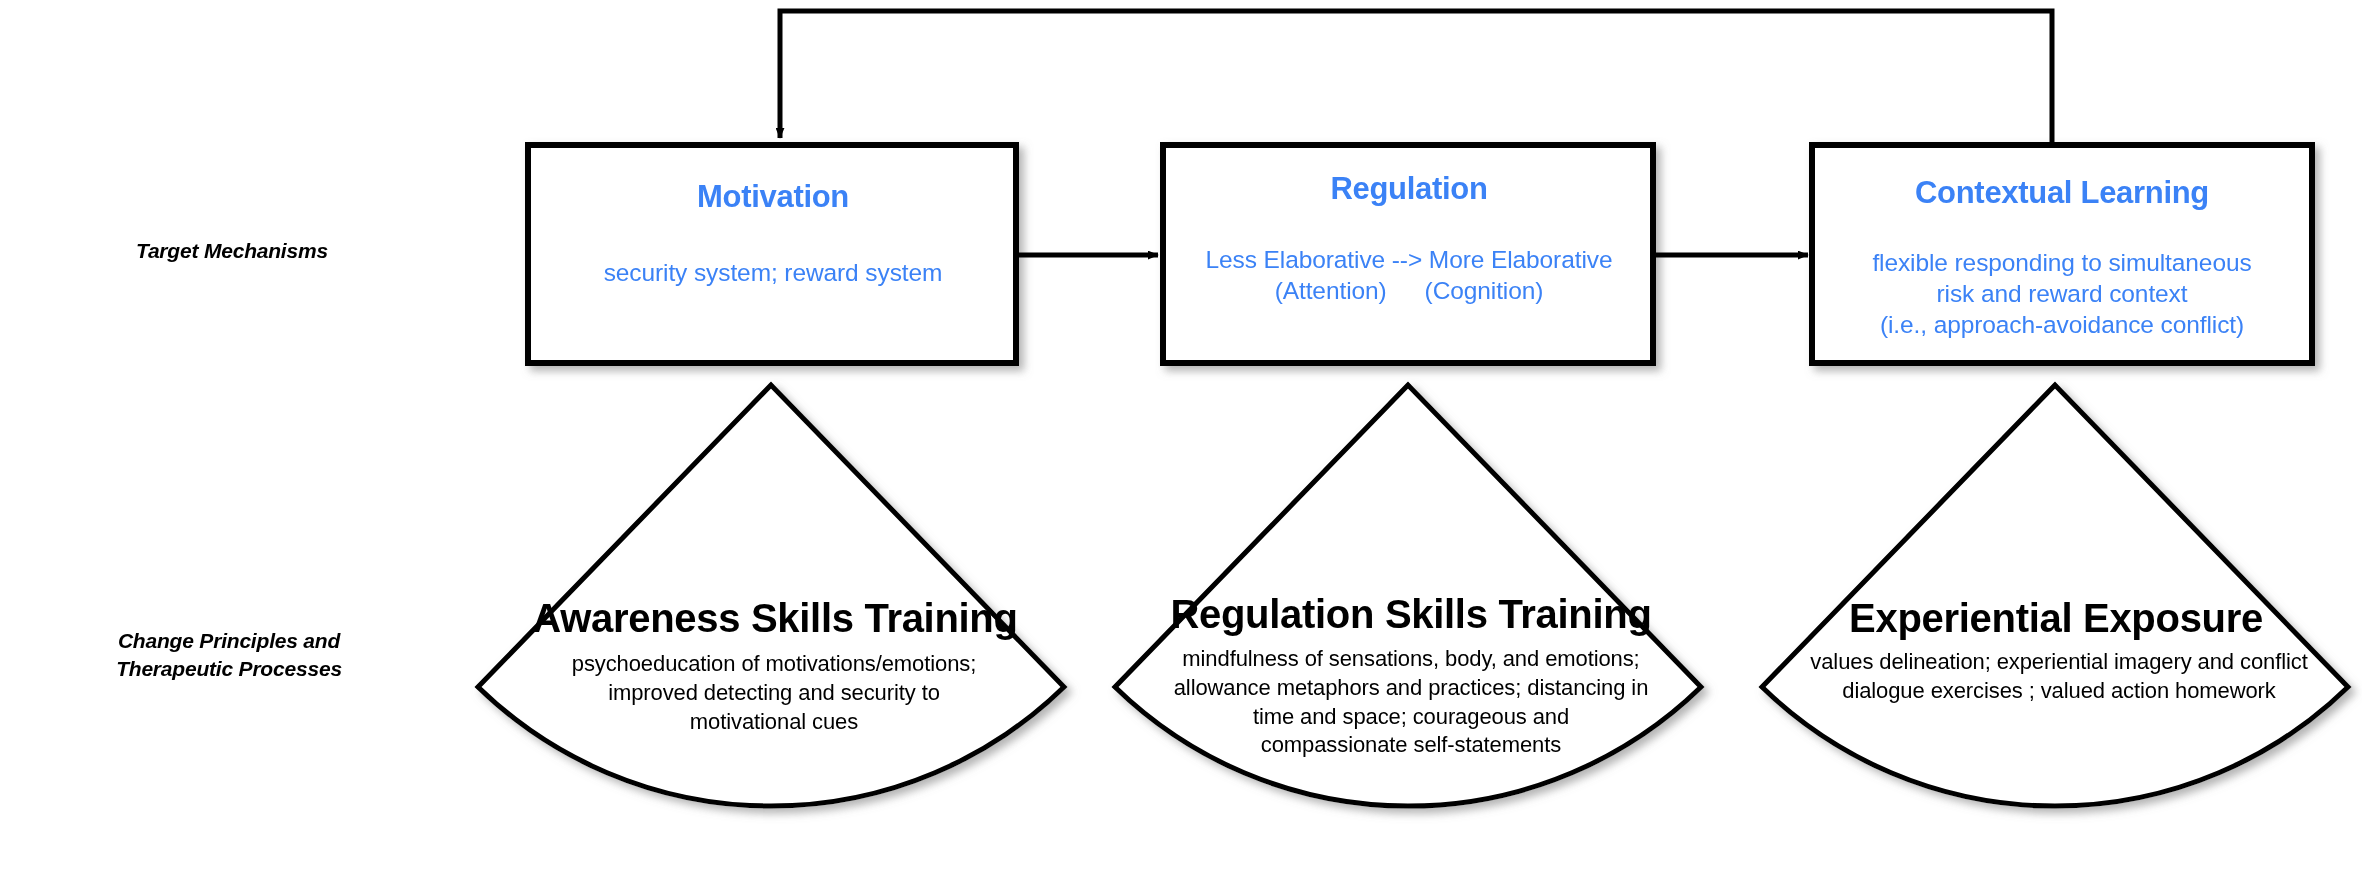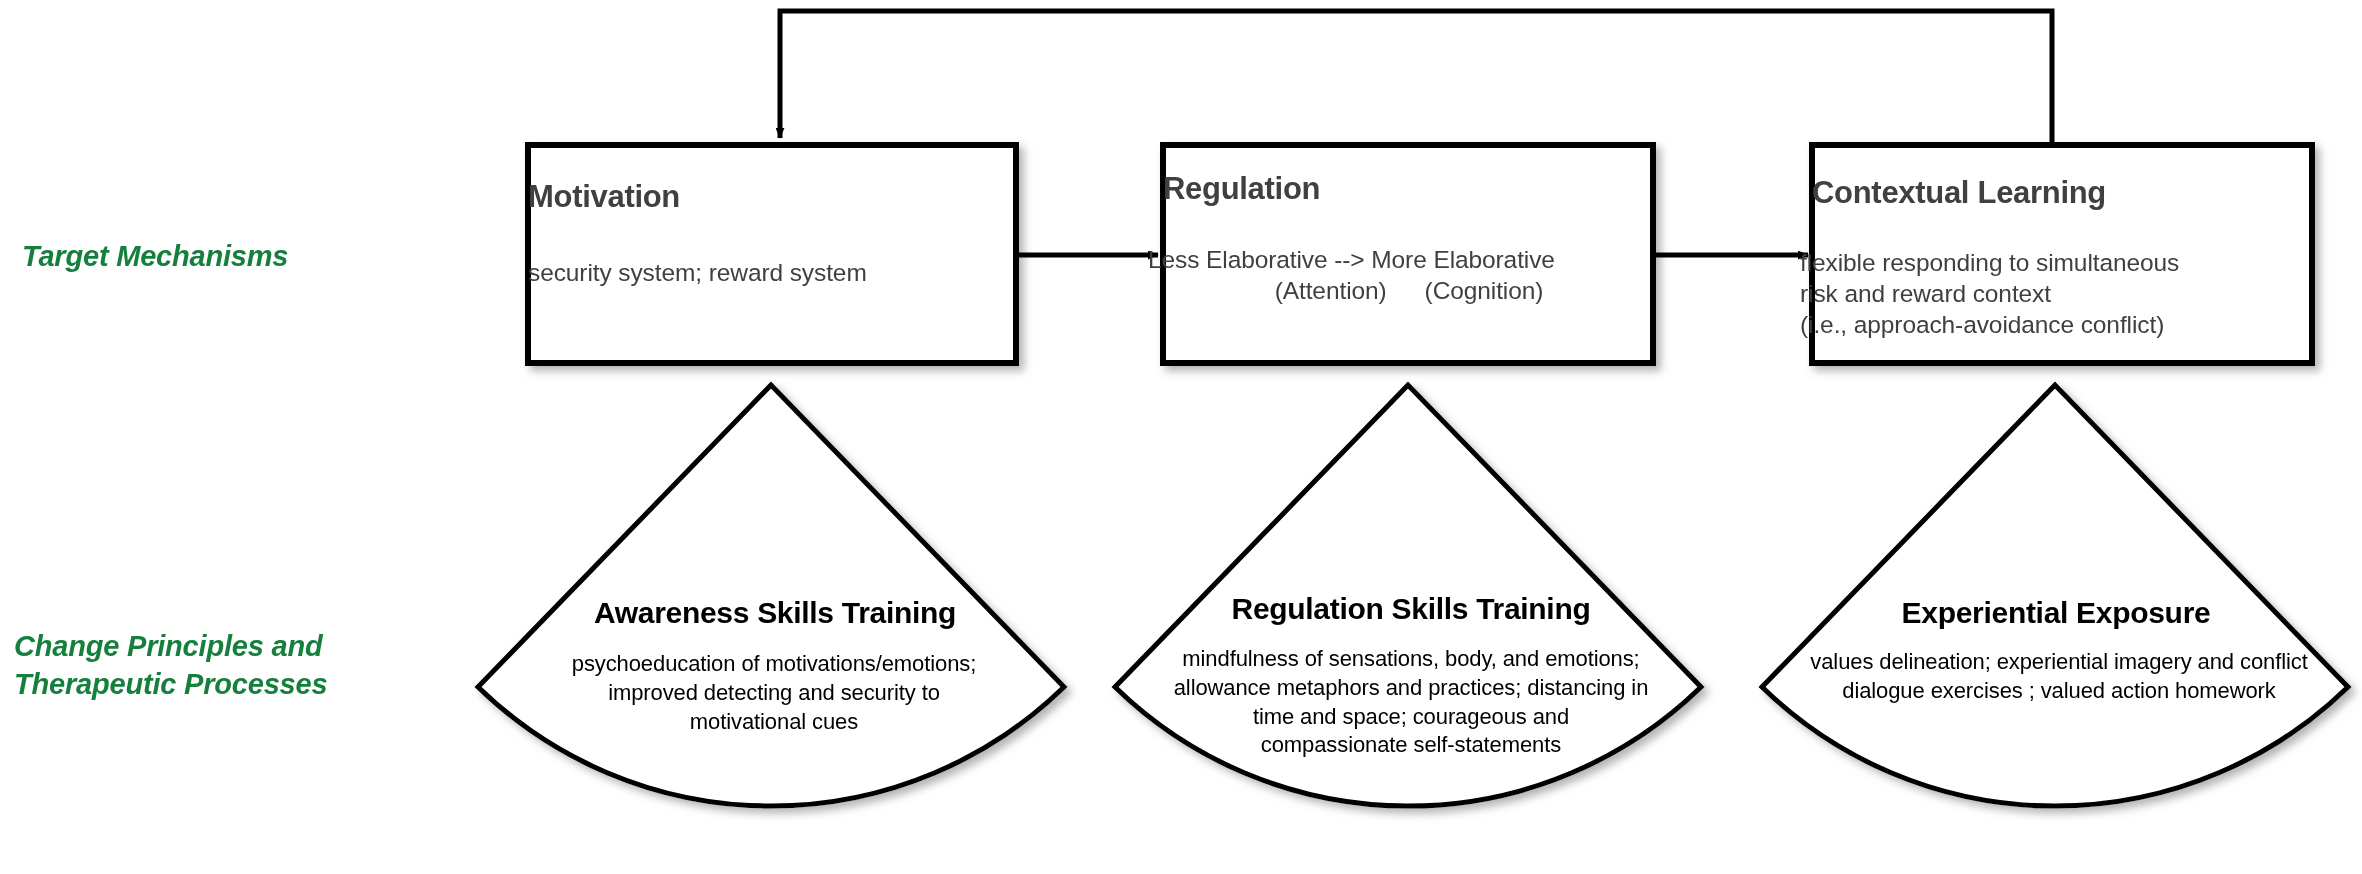--- a/index.html
+++ b/index.html
@@ -24,41 +24,42 @@
     top: 0;
     width: 2362px;
     height: 874px;
   }
 
   
   .row-label {
     position: absolute;
     font-style: italic;
     font-weight: bold;
-    font-size: 29px;
+    font-size: 21px;
     line-height: 1.32;
     letter-spacing: -0.2px;
-    color: #15803d;
-    text-align: left;
+    color: #000000;
+    text-align: center;
   }
   #label-target-mechanisms {
     left: 22px;
     top: 237px;
     width: 420px;
   }
   #label-change-principles {
     left: 14px;
     top: 627px;
     width: 430px;
   }
 
   
   .box-text {
     position: absolute;
-    color: #404040;
+    text-align: center;
+    color: #3b82f6;
   }
   .box-title {
     font-size: 31px;
     font-weight: bold;
     line-height: 1.1;
     letter-spacing: -0.3px;
   }
   .box-body {
     font-size: 24.5px;
     font-weight: normal;
@@ -82,21 +83,21 @@
     gap: 38px;
   }
 
   
   .wedge-text {
     position: absolute;
     text-align: center;
     color: #000000;
   }
   .wedge-title {
-    font-size: 30px;
+    font-size: 40px;
     font-weight: bold;
     line-height: 1.1;
     letter-spacing: -0.3px;
     text-align: center;
   }
   .wedge-body {
     font-size: 22px;
     font-weight: normal;
     line-height: 1.31;
     letter-spacing: -0.1px;

